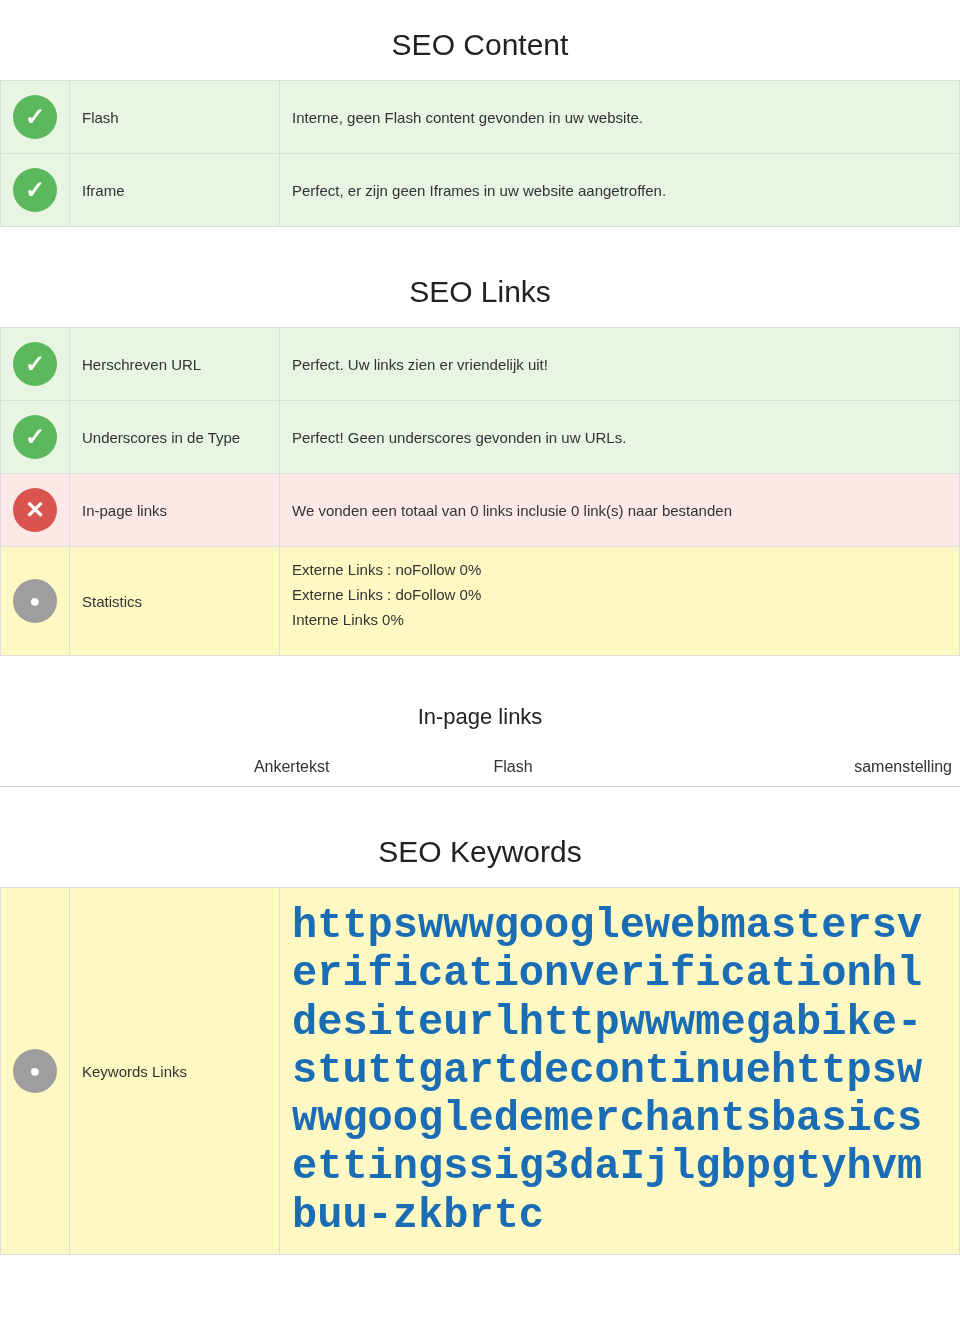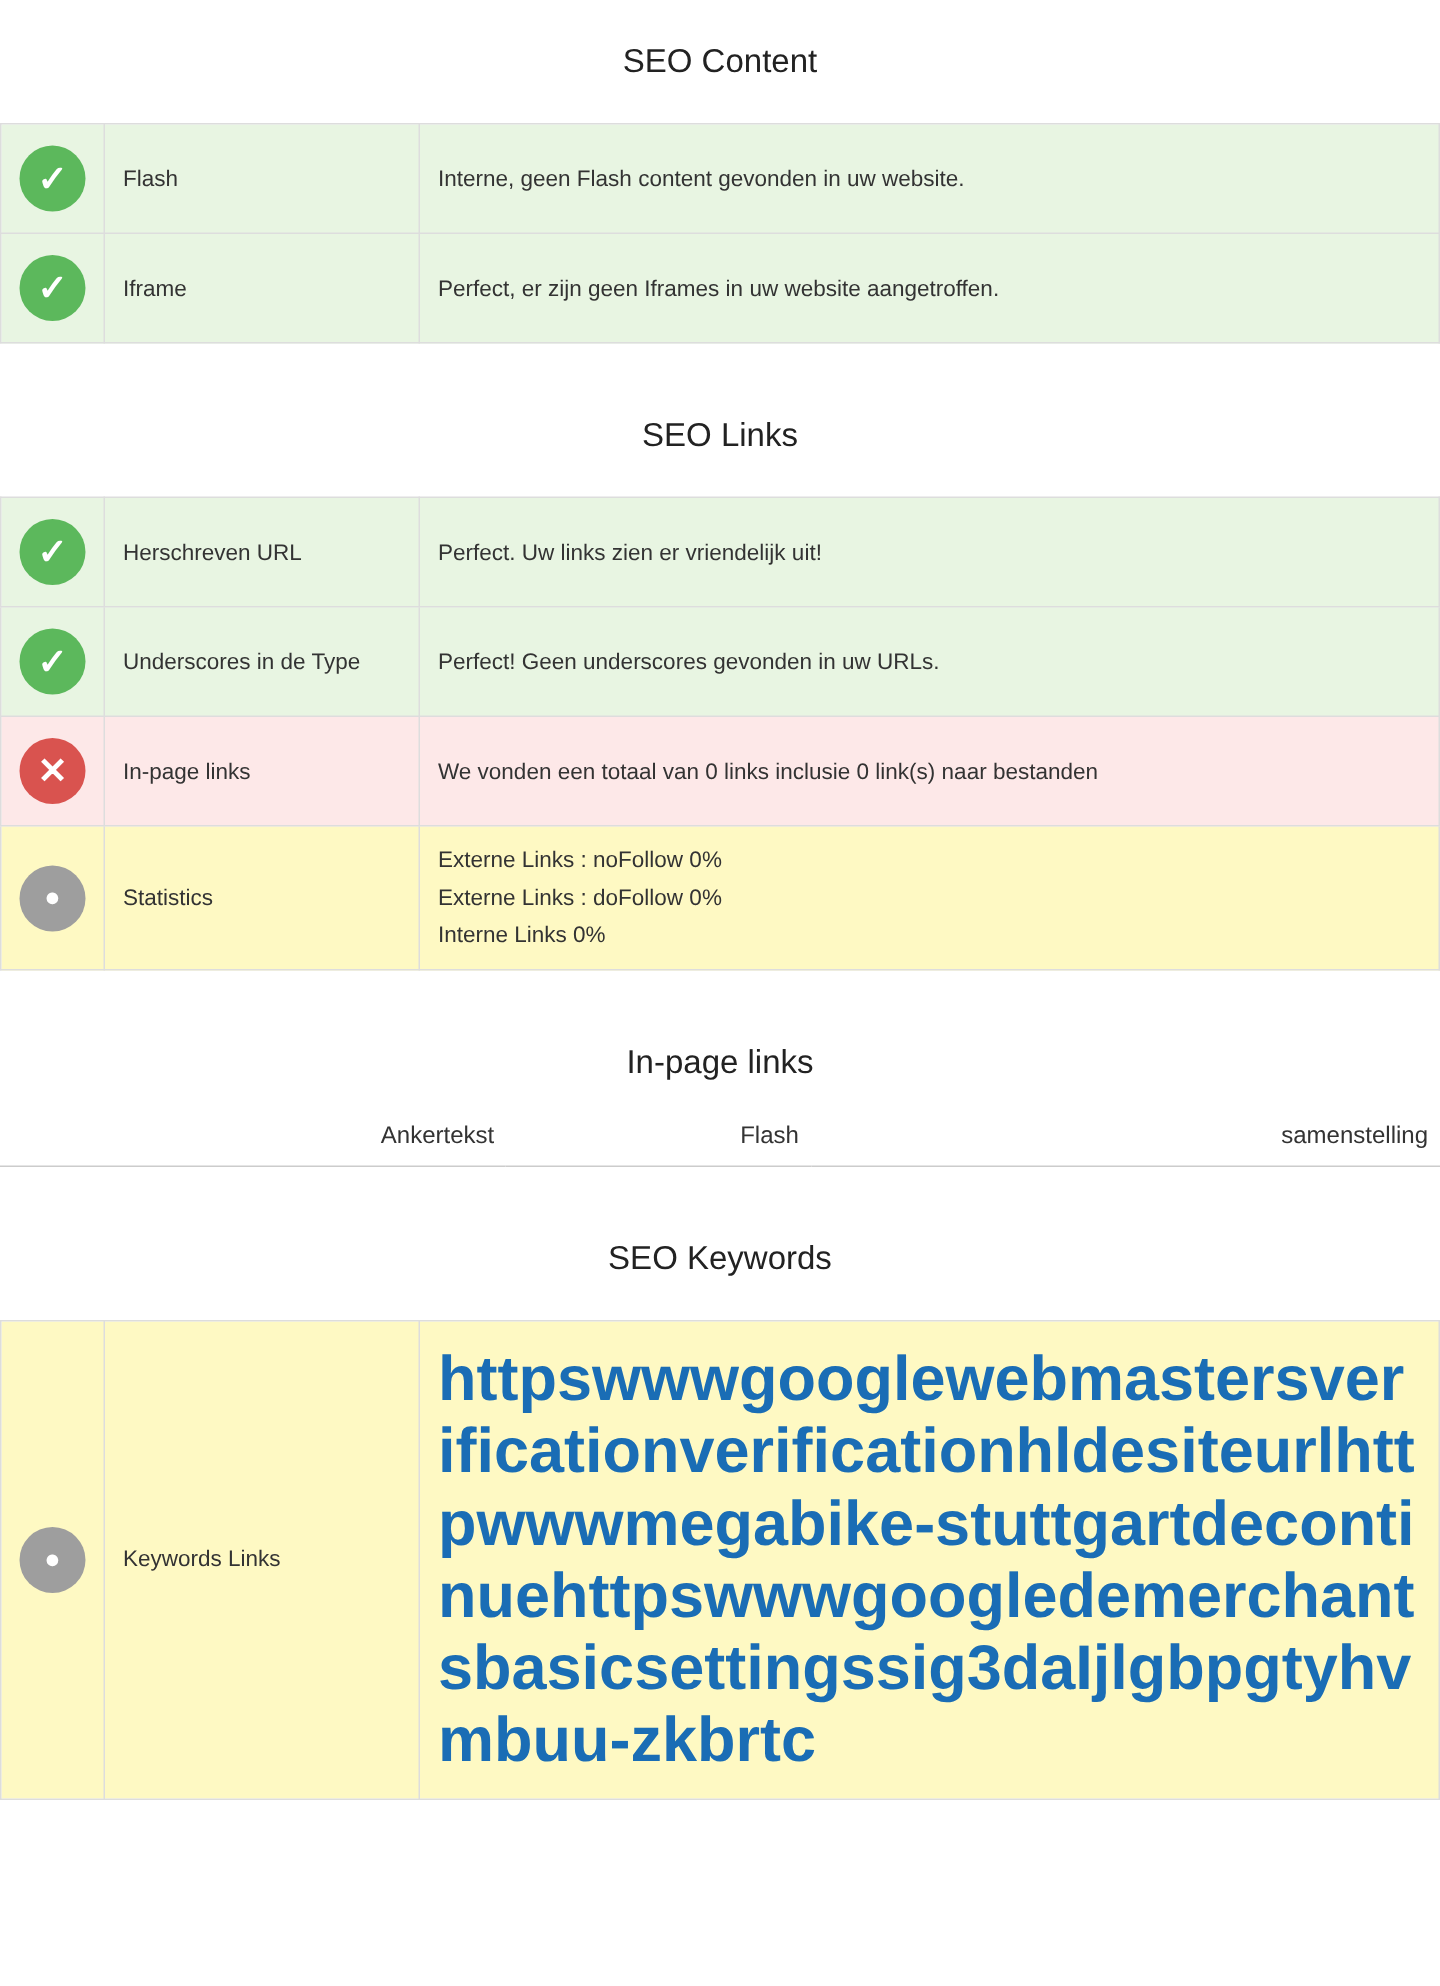--- a/index.html
+++ b/index.html
@@ -6,23 +6,23 @@
     body {
       font-family: Arial, sans-serif;
       background: #fff;
       color: #333;
       width: 960px;
       margin: 0 auto;
     }
 
     .section-title {
       text-align: center;
-      font-size: 22px;
+      font-size: 30px;
       font-weight: normal;
-      padding: 28px 0 28px 0;
+      padding: 28px 0 18px 0;
       color: #222;
     }
 
     table {
       width: 100%;
       border-collapse: collapse;
     }
 
     td {
       padding: 14px 12px;
@@ -53,21 +53,21 @@
 
     .value-cell {
       font-size: 15px;
       color: #333;
     }
 
     .value-cell p {
       margin-bottom: 8px;
     }
     .value-cell p:last-child {
-      margin-bottom: 0;
+      margin-bottom: 13px;
     }
 
     
     .icon-check {
       width: 44px;
       height: 44px;
       border-radius: 50%;
       background: #5cb85c;
       display: inline-flex;
       align-items: center;
@@ -124,20 +124,21 @@
       border-bottom: 1px solid #ccc;
     }
 
     
     .keywords-cloud {
       font-size: 42px;
       font-weight: bold;
       color: #1a6db5;
       line-height: 1.15;
       word-break: break-all;
+      font-family: Liberation Mono, monospace;
     }
 
     .spacer {
       height: 20px;
     }
   </style>
 </head>
 <body>
 
 <h2 class="section-title">SEO Content</h2>

